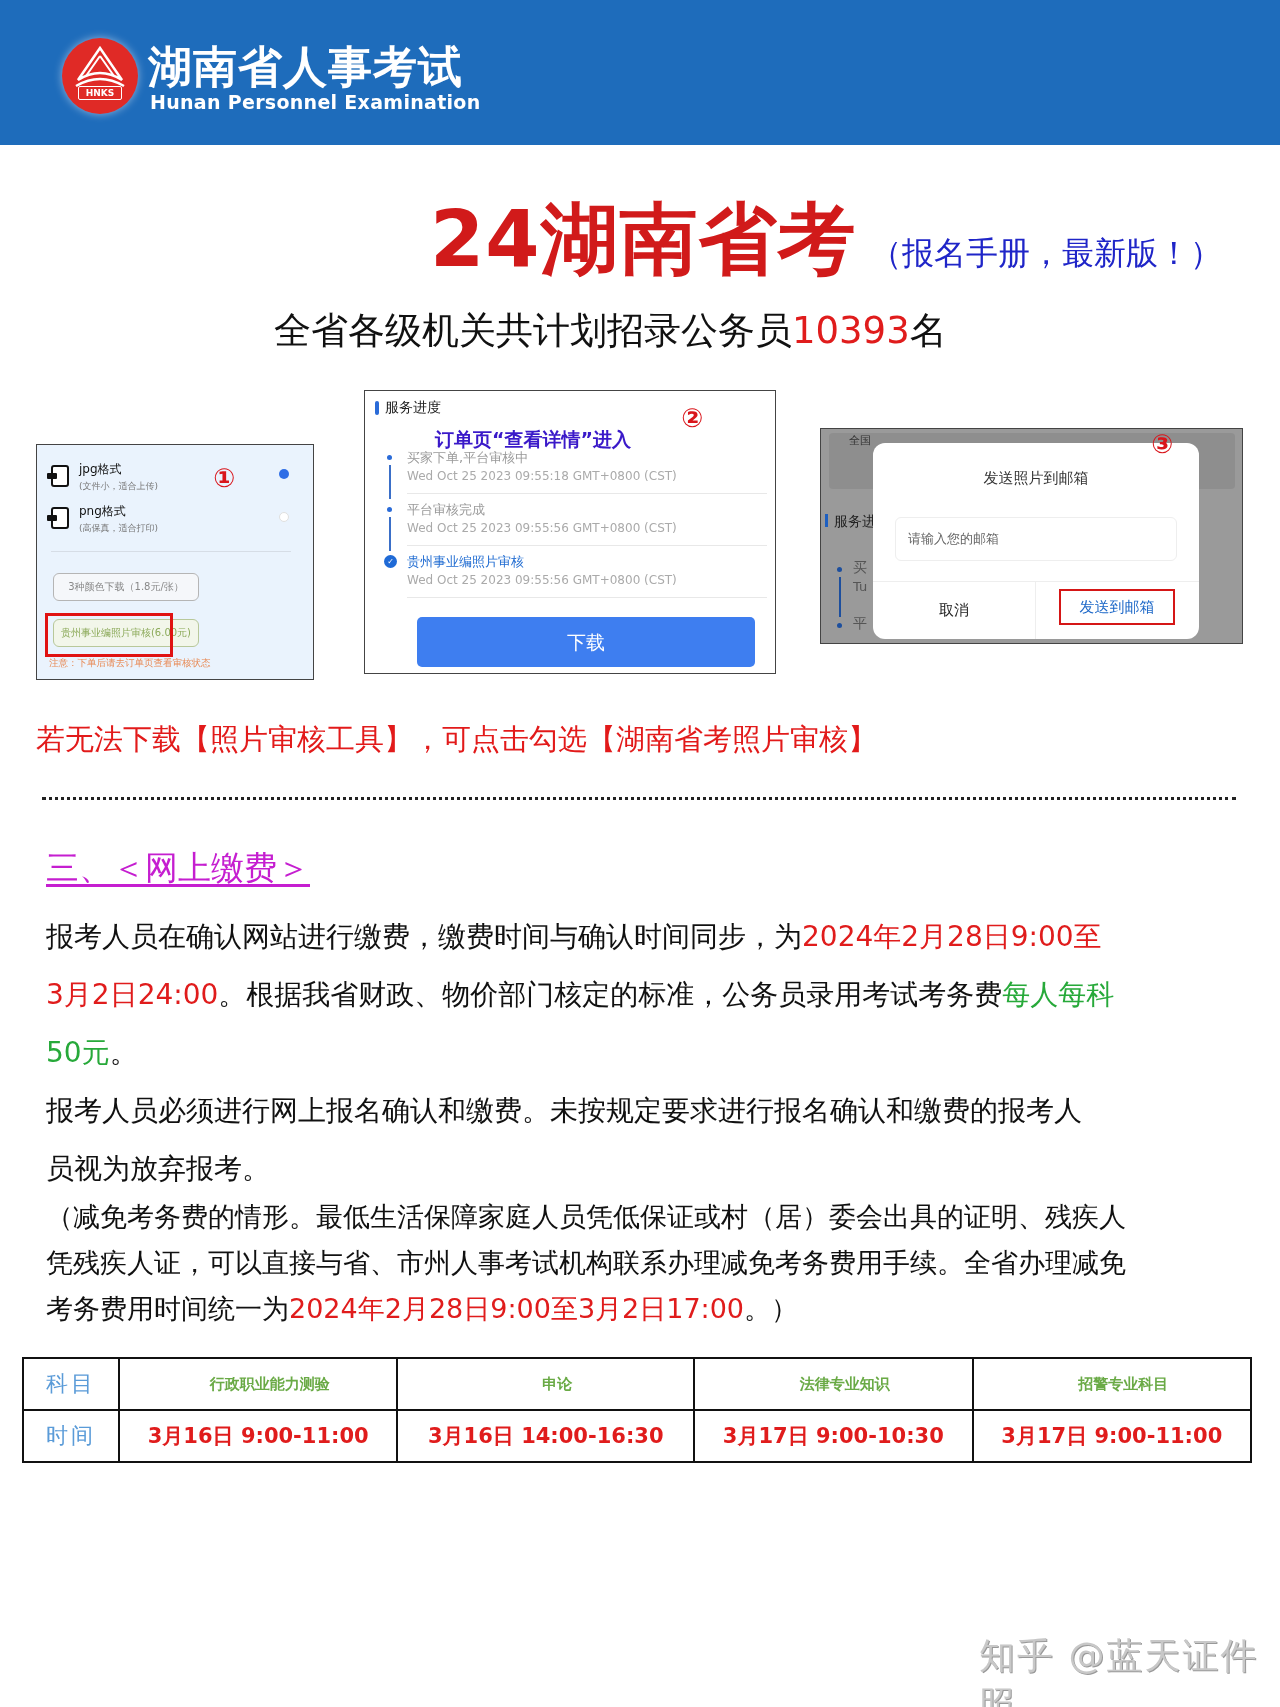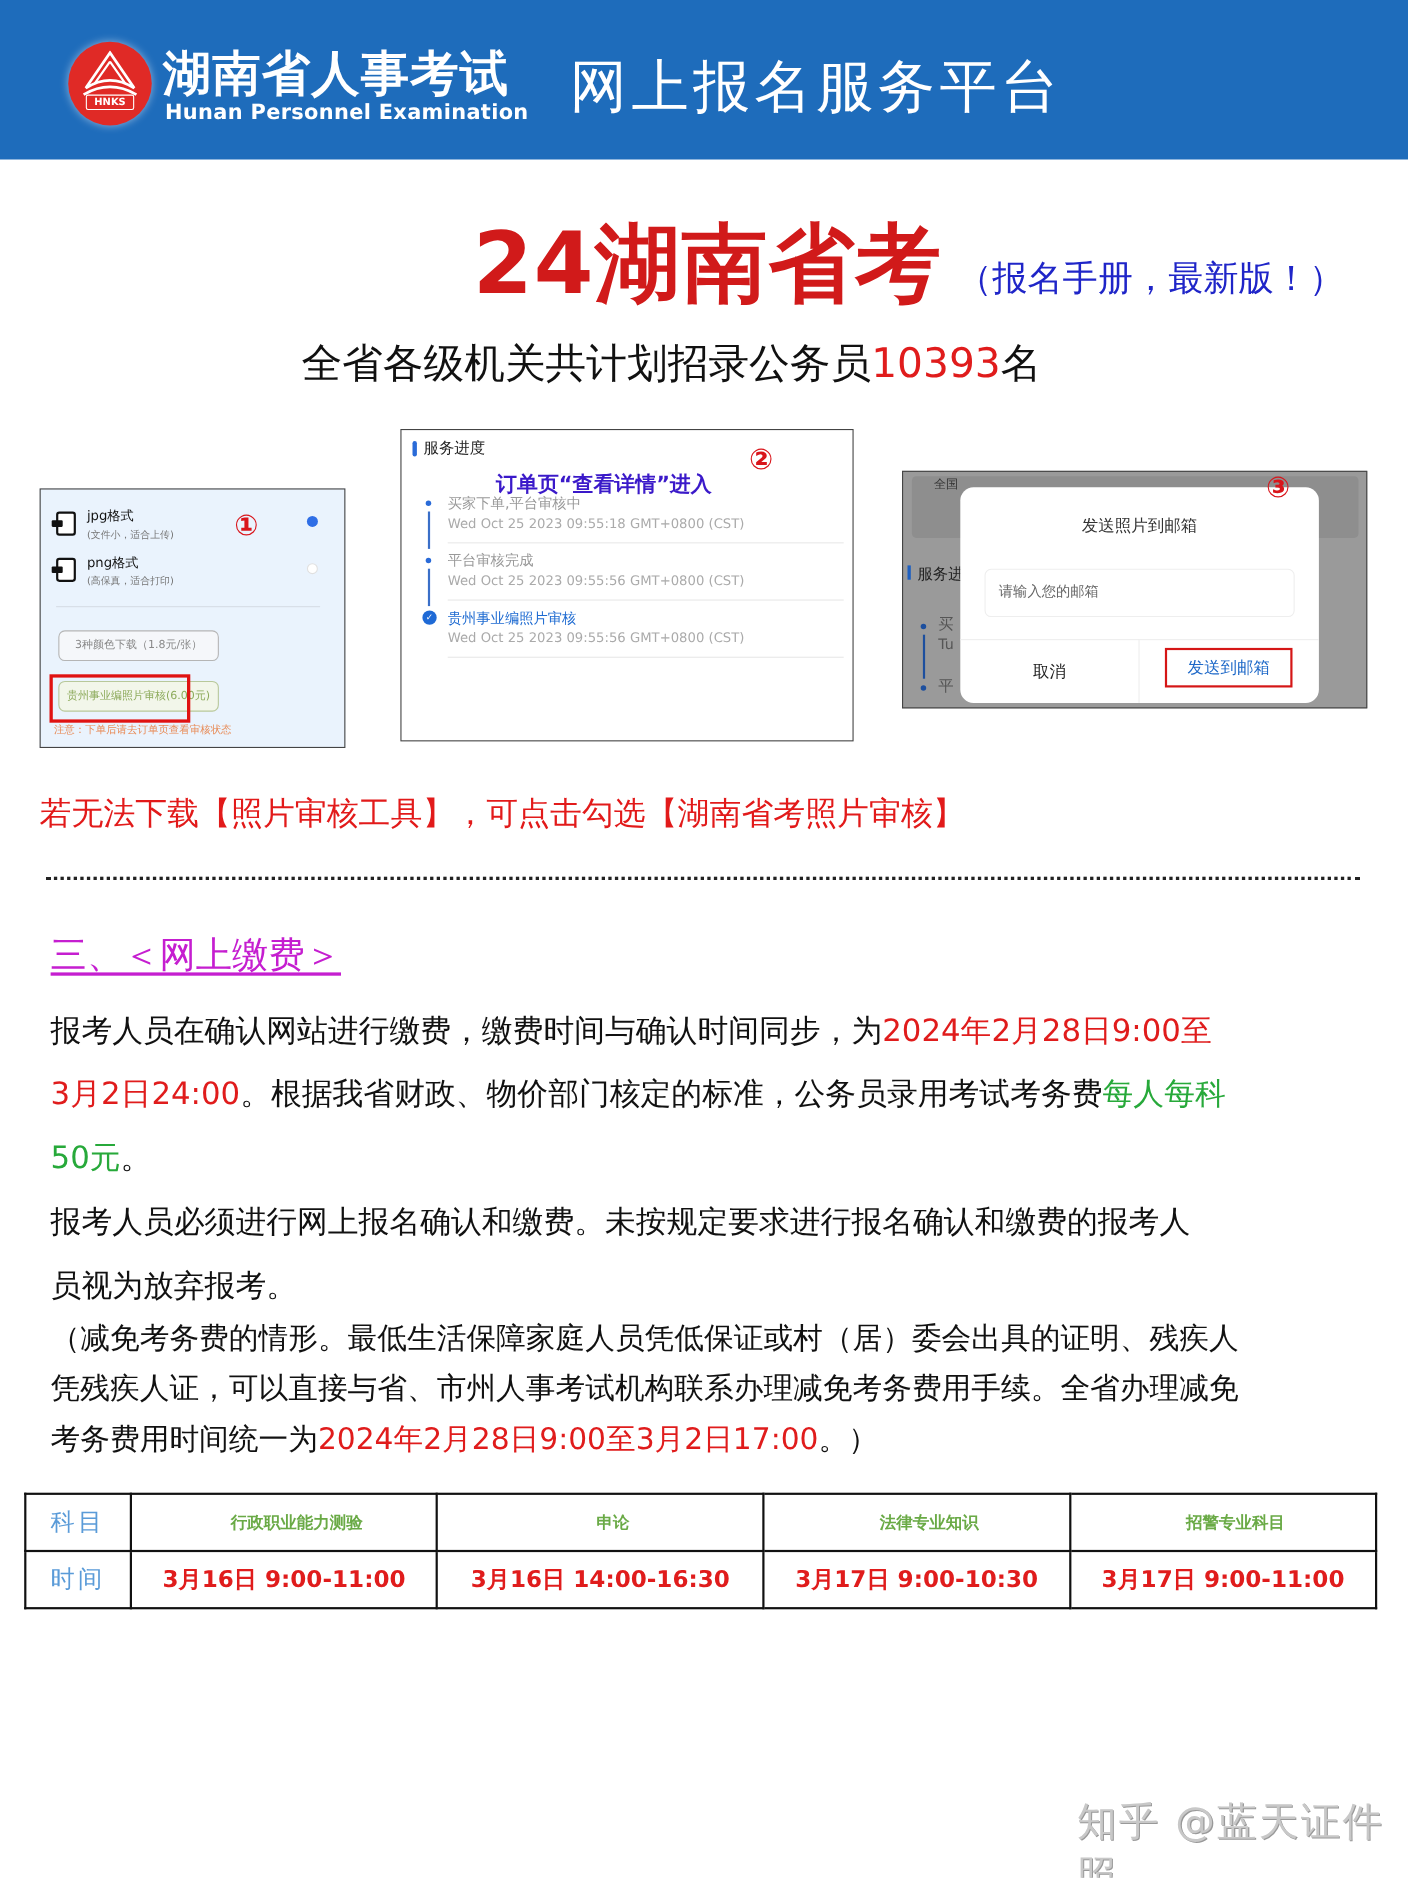--- a/index.html
+++ b/index.html
@@ -37,21 +37,21 @@
   .radio.off { background: #fff; border: 1px solid #e0e0e0; }
   .p1-divider { position: absolute; left: 14px; top: 106px; width: 240px; height: 1px; background: #d6dde6; }
   .btn-outline { position: absolute; border: 1px solid #b5b5b5; border-radius: 6px; background: #f5f7fa; font-size: 10px; color: #888; text-align: center; }
   .btn-green { border-color: #b8c89a; color: #8caa5a; background: #f2f6ea; }
   .red-box { position: absolute; border: 3px solid #e01212; }
   .note { position: absolute; left: 12px; top: 212px; font-size: 9.5px; color: #e88a55; }
   .circ-num { position: absolute; font-size: 26px; font-weight: bold; color: #d9151b; }
 
   .p2-head { position: absolute; left: 10px; top: 8px; font-size: 14px; color: #222; display: flex; align-items: center; }
   .p2-head .bar { width: 4px; height: 14px; background: #2a6bd8; border-radius: 2px; margin-right: 6px; }
-  .p2-overlay { position: absolute; left: 70px; top: 36px; font-size: 19px; font-weight: bold; color: #3a19c9; margin-left: 16px; }
+  .p2-overlay { position: absolute; left: 70px; top: 36px; font-size: 19px; font-weight: bold; color: #3a19c9; }
   .tl-item { position: absolute; left: 22px; width: 380px; }
   .tl-dot { position: absolute; left: 0; top: 6px; width: 5px; height: 5px; border-radius: 50%; background: #2a6bd8; }
   .tl-line { position: absolute; left: 2px; top: 16px; width: 2px; height: 34px; background: #3a6fc8; }
   .tl-check { position: absolute; left: -3px; top: 2px; width: 13px; height: 13px; border-radius: 50%; background: #1f6ad6; color: #fff; font-size: 8px; text-align: center; line-height: 13px; }
   .tl-title { position: absolute; left: 20px; top: 0; font-size: 13px; color: #999; }
   .tl-title.active { color: #1d6ad1; }
   .tl-time { position: absolute; left: 20px; top: 20px; font-size: 12px; color: #aaa; }
   .tl-sep { position: absolute; left: 20px; top: 44px; width: 360px; height: 1px; background: #e8e8e8; }
   .dl-btn { position: absolute; left: 52px; top: 226px; width: 338px; height: 50px; background: #3e7ef0; border-radius: 5px; color: #fff; font-size: 19px; text-align: center; line-height: 50px; }
 
@@ -95,21 +95,20 @@
   <div class="logo">
     <svg class="logo-inner" viewBox="0 0 56 48">
       <path d="M28 2 L6 34 Q28 20 50 34 Z" fill="none" stroke="#fff" stroke-width="2.5"></path>
       <path d="M28 10 L14 30 M28 10 L42 30" stroke="#fff" stroke-width="2"></path>
       <path d="M4 40 Q28 26 52 40" fill="none" stroke="#fff" stroke-width="2.5"></path>
     </svg>
     <div class="logo-text">HNKS</div>
   </div>
   <div class="org-cn">湖南省人事考试</div>
   <div class="org-en">Hunan Personnel Examination</div>
-  <div class="platform">网上报名服务平台</div>
 </div>
 
 <div class="main-title">24湖南省考</div>
 <div class="sub-title">（报名手册，最新版！）</div>
 <div class="headline"><span>全省各级机关共计划招录公务员</span><span class="num">10393</span><span>名</span></div>
 
 <div class="panel p1">
   <div class="fmt-row" style="top:16px;">
     <div class="file-icon"></div>
     <div>
@@ -156,20 +155,21 @@
     <div class="tl-sep"></div>
   </div>
   <div class="tl-item" style="top:162px;">
     <div class="tl-check">✓</div>
     <div class="tl-title active">贵州事业编照片审核</div>
     <div class="tl-time">Wed Oct 25 2023 09:55:56 GMT+0800 (CST)</div>
     <div class="tl-sep"></div>
   </div>
 
   <div class="p2-overlay">订单页“查看详情”进入</div>
+  <div class="dl-btn">下载</div>
 </div>
 
 <div class="panel p3">
   <div class="p3-bg-top"></div>
   <div class="p3-bg-label">全国</div>
   <div class="p3-bg-svc">服务进</div>
   <div class="p3-dots">
     <div style="position:absolute; left:0; top:0; width:5px; height:5px; border-radius:50%; background:#1d4f9e;"></div>
     <div style="position:absolute; left:2px; top:10px; width:2px; height:40px; background:#1d4f9e;"></div>
     <div style="position:absolute; left:0; top:56px; width:5px; height:5px; border-radius:50%; background:#1d4f9e;"></div>

